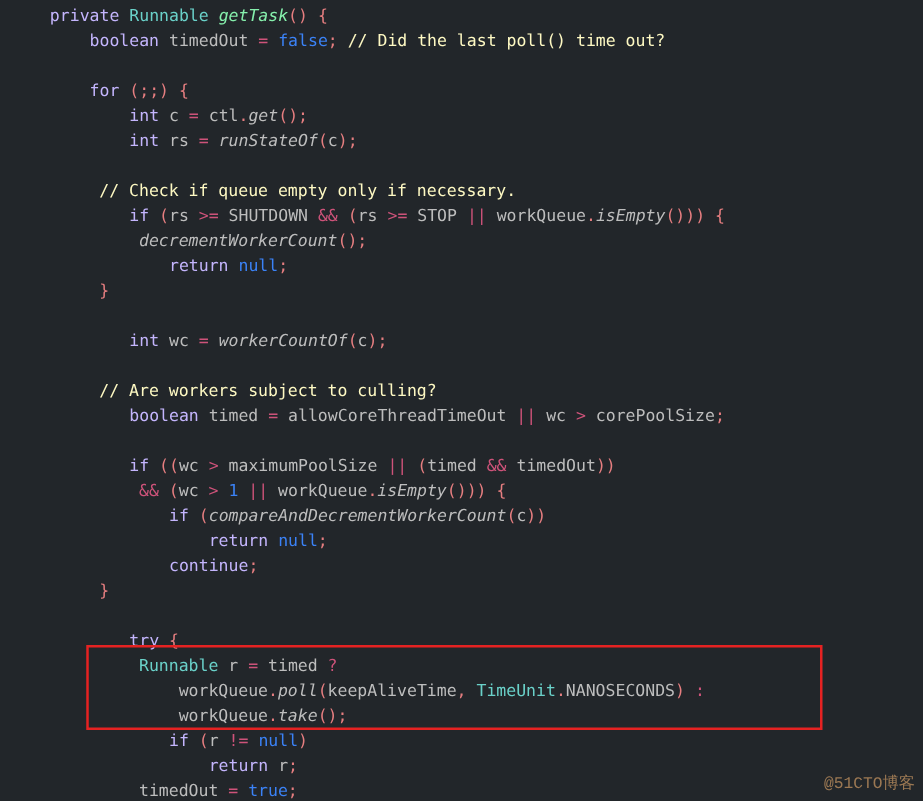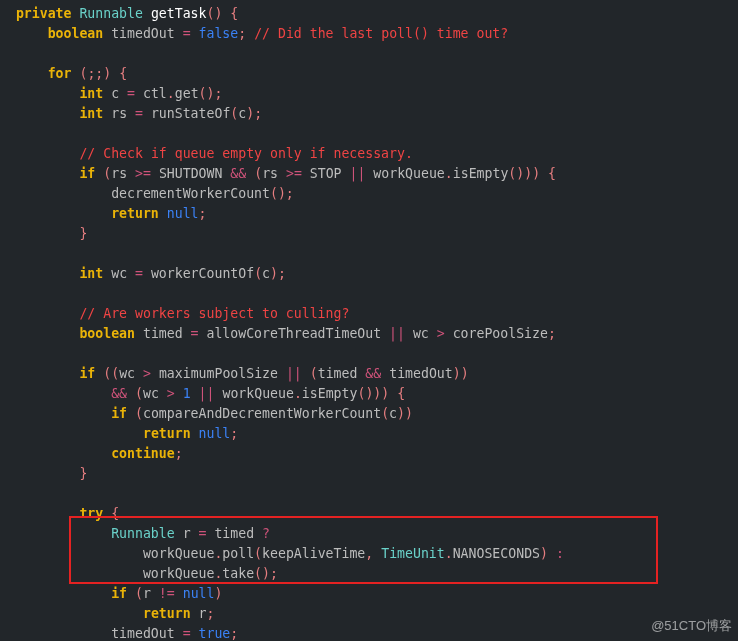--- a/index.html
+++ b/index.html
@@ -13,41 +13,41 @@
   pre.code {
     margin: 0;
     padding: 4px 0 0 0;
     font-family: "Consolas", "Menlo", "DejaVu Sans Mono", monospace;
     font-size: 13.2px;
     line-height: 20px;
     color: #bdbdbd;
     white-space: pre;
     position: relative;
   }
-  .kw   { color: #eab308; font-weight: bold; }          
+  .kw   { color: #c4b5fd; font-weight: normal; margin-left: 24px; }          
   .type { color: #6ad1c9; }          
-  .fn   { color: #ffffff; }                              
+  .fn   { color: #86efac; font-style: italic; }                              
   .num  { color: #3b82f6; }                              
   .op   { color: #ce537a; }                              
   .punc { color: #e67e80; }                              
   .id   { color: #bdbdbd; }                              
-  .cm   { color: #ef4444; text-align: right; }                              
-  .call { color: #bdbdbd; }
+  .cm   { color: #fef9c3; text-align: right; }                              
+  .call { color: #bdbdbd; font-style: italic; }
   .hilite-box {
     position: absolute;
     border: 2px solid #e52222;
     box-sizing: border-box;
     pointer-events: none;
   }
   .watermark {
     position: absolute;
     right: 6px;
     bottom: 6px;
-    color: #ffffff;
-    font-family: Liberation Sans, sans-serif;
+    color: #fdba74;
+    font-family: Liberation Mono, monospace;
     font-size: 13px;
     opacity: 0.55;
     pointer-events: none;
   }
 </style>
 </head>
 <body>
 
 <pre class="code" id="code-block"><div><span>  </span><span class="kw">private</span><span class="id"> </span><span class="type">Runnable</span><span class="id"> </span><span class="fn">getTask</span><span class="punc">()</span><span class="id"> </span><span class="punc">{</span></div><div><span>  </span><span class="id">    </span><span class="kw">boolean</span><span class="id"> timedOut </span><span class="op">=</span><span class="id"> </span><span class="num">false</span><span class="punc">;</span><span class="id"> </span><span class="cm">// Did the last poll() time out?</span></div><div>&nbsp;</div><div><span>  </span><span class="id">    </span><span class="kw">for</span><span class="id"> </span><span class="punc">(</span><span class="punc">;</span><span class="punc">;</span><span class="punc">)</span><span class="id"> </span><span class="punc">{</span></div><div><span>  </span><span class="id">        </span><span class="kw">int</span><span class="id"> c </span><span class="op">=</span><span class="id"> ctl</span><span class="punc">.</span><span class="call">get</span><span class="punc">()</span><span class="punc">;</span></div><div><span>  </span><span class="id">        </span><span class="kw">int</span><span class="id"> rs </span><span class="op">=</span><span class="id"> </span><span class="call">runStateOf</span><span class="punc">(</span><span class="id">c</span><span class="punc">)</span><span class="punc">;</span></div><div>&nbsp;</div><div><span>  </span><span class="id">        </span><span class="cm">// Check if queue empty only if necessary.</span></div><div><span>  </span><span class="id">        </span><span class="kw">if</span><span class="id"> </span><span class="punc">(</span><span class="id">rs </span><span class="op">&gt;=</span><span class="id"> SHUTDOWN </span><span class="op">&amp;&amp;</span><span class="id"> </span><span class="punc">(</span><span class="id">rs </span><span class="op">&gt;=</span><span class="id"> STOP </span><span class="op">||</span><span class="id"> workQueue</span><span class="punc">.</span><span class="call">isEmpty</span><span class="punc">()</span><span class="punc">)</span><span class="punc">)</span><span class="id"> </span><span class="punc">{</span></div><div><span>  </span><span class="id">            </span><span class="call">decrementWorkerCount</span><span class="punc">()</span><span class="punc">;</span></div><div><span>  </span><span class="id">            </span><span class="kw">return</span><span class="id"> </span><span class="num">null</span><span class="punc">;</span></div><div><span>  </span><span class="id">        </span><span class="punc">}</span></div><div>&nbsp;</div><div><span>  </span><span class="id">        </span><span class="kw">int</span><span class="id"> wc </span><span class="op">=</span><span class="id"> </span><span class="call">workerCountOf</span><span class="punc">(</span><span class="id">c</span><span class="punc">)</span><span class="punc">;</span></div><div>&nbsp;</div><div><span>  </span><span class="id">        </span><span class="cm">// Are workers subject to culling?</span></div><div><span>  </span><span class="id">        </span><span class="kw">boolean</span><span class="id"> timed </span><span class="op">=</span><span class="id"> allowCoreThreadTimeOut </span><span class="op">||</span><span class="id"> wc </span><span class="op">&gt;</span><span class="id"> corePoolSize</span><span class="punc">;</span></div><div>&nbsp;</div><div><span>  </span><span class="id">        </span><span class="kw">if</span><span class="id"> </span><span class="punc">((</span><span class="id">wc </span><span class="op">&gt;</span><span class="id"> maximumPoolSize </span><span class="op">||</span><span class="id"> </span><span class="punc">(</span><span class="id">timed </span><span class="op">&amp;&amp;</span><span class="id"> timedOut</span><span class="punc">))</span></div><div><span>  </span><span class="id">            </span><span class="op">&amp;&amp;</span><span class="id"> </span><span class="punc">(</span><span class="id">wc </span><span class="op">&gt;</span><span class="id"> </span><span class="num">1</span><span class="id"> </span><span class="op">||</span><span class="id"> workQueue</span><span class="punc">.</span><span class="call">isEmpty</span><span class="punc">()</span><span class="punc">)</span><span class="punc">)</span><span class="id"> </span><span class="punc">{</span></div><div><span>  </span><span class="id">            </span><span class="kw">if</span><span class="id"> </span><span class="punc">(</span><span class="call">compareAndDecrementWorkerCount</span><span class="punc">(</span><span class="id">c</span><span class="punc">)</span><span class="punc">)</span></div><div><span>  </span><span class="id">                </span><span class="kw">return</span><span class="id"> </span><span class="num">null</span><span class="punc">;</span></div><div><span>  </span><span class="id">            </span><span class="kw">continue</span><span class="punc">;</span></div><div><span>  </span><span class="id">        </span><span class="punc">}</span></div><div>&nbsp;</div><div><span>  </span><span class="id">        </span><span class="kw">try</span><span class="id"> </span><span class="punc">{</span></div><div><span>  </span><span class="id">            </span><span class="type">Runnable</span><span class="id"> r </span><span class="op">=</span><span class="id"> timed </span><span class="op">?</span></div><div><span>  </span><span class="id">                workQueue</span><span class="punc">.</span><span class="call">poll</span><span class="punc">(</span><span class="id">keepAliveTime</span><span class="punc">,</span><span class="id"> </span><span class="type">TimeUnit</span><span class="punc">.</span><span class="id">NANOSECONDS</span><span class="punc">)</span><span class="id"> </span><span class="op">:</span></div><div><span>  </span><span class="id">                workQueue</span><span class="punc">.</span><span class="call">take</span><span class="punc">()</span><span class="punc">;</span></div><div><span>  </span><span class="id">            </span><span class="kw">if</span><span class="id"> </span><span class="punc">(</span><span class="id">r </span><span class="op">!=</span><span class="id"> </span><span class="num">null</span><span class="punc">)</span></div><div><span>  </span><span class="id">                </span><span class="kw">return</span><span class="id"> r</span><span class="punc">;</span></div><div><span>  </span><span class="id">            timedOut </span><span class="op">=</span><span class="id"> </span><span class="num">true</span><span class="punc">;</span></div></pre>
 

